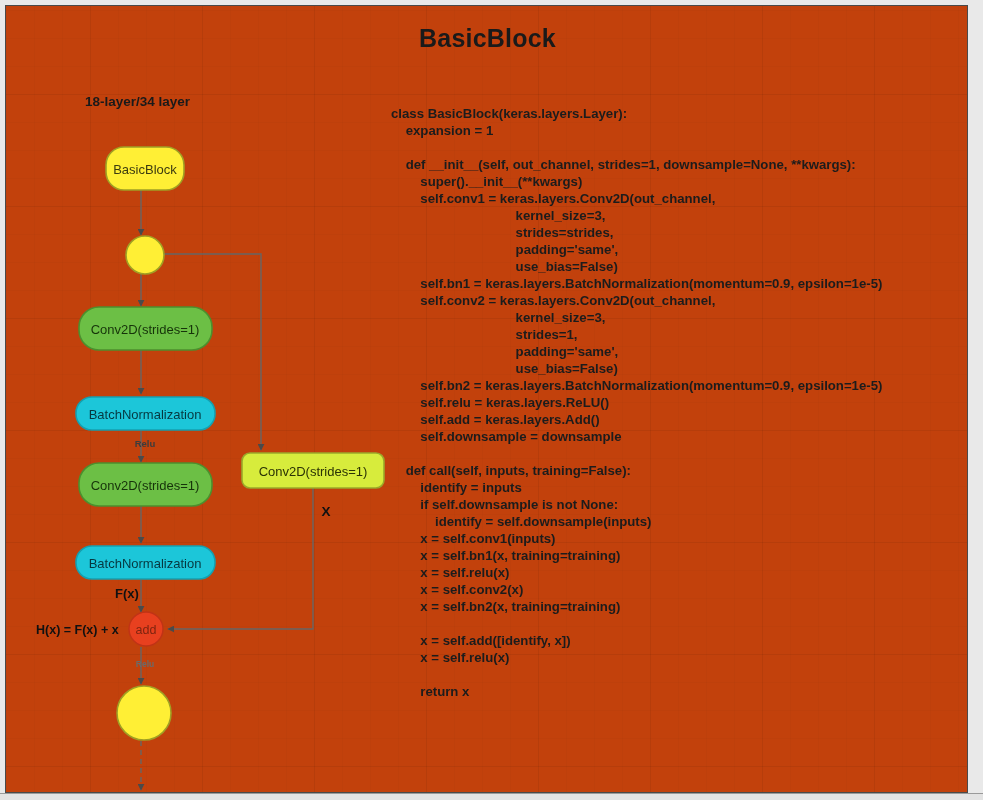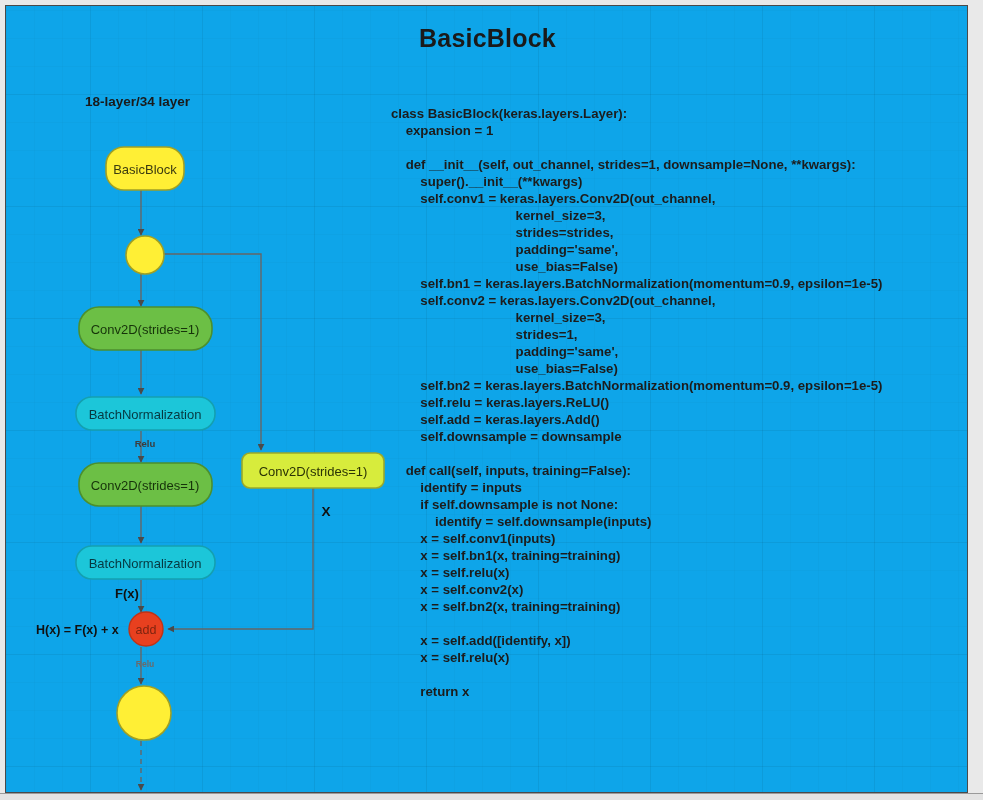--- a/index.html
+++ b/index.html
@@ -3,21 +3,21 @@
 <meta charset="utf-8">
 <style>
   html,body{margin:0;padding:0;}
   body{
     width:983px;height:800px;overflow:hidden;
     background:#e9e9e9;
     font-family:"Liberation Sans", sans-serif;
   }
   #canvas{
     position:absolute;left:5px;top:5px;width:963px;height:788px;
-    background:#0ea5e9;
+    background:#c2410c;
     border:1px solid #4a4a4a;
     box-sizing:border-box;
     overflow:hidden;
   }
   #grid{
     position:absolute;inset:0;
     background-image:
       linear-gradient(to right, rgba(0,0,0,0.045) 1px, transparent 1px),
       linear-gradient(to bottom, rgba(0,0,0,0.045) 1px, transparent 1px),
       linear-gradient(to right, rgba(0,0,0,0.018) 1px, transparent 1px),

